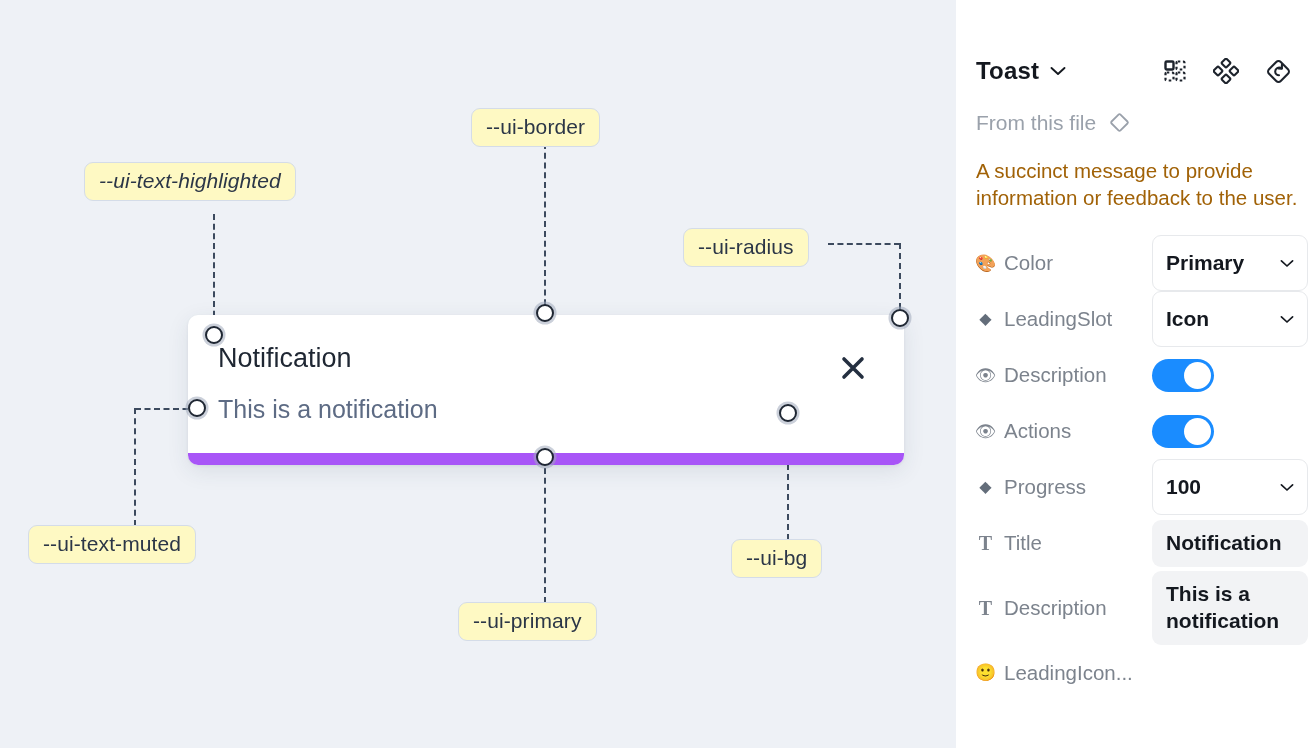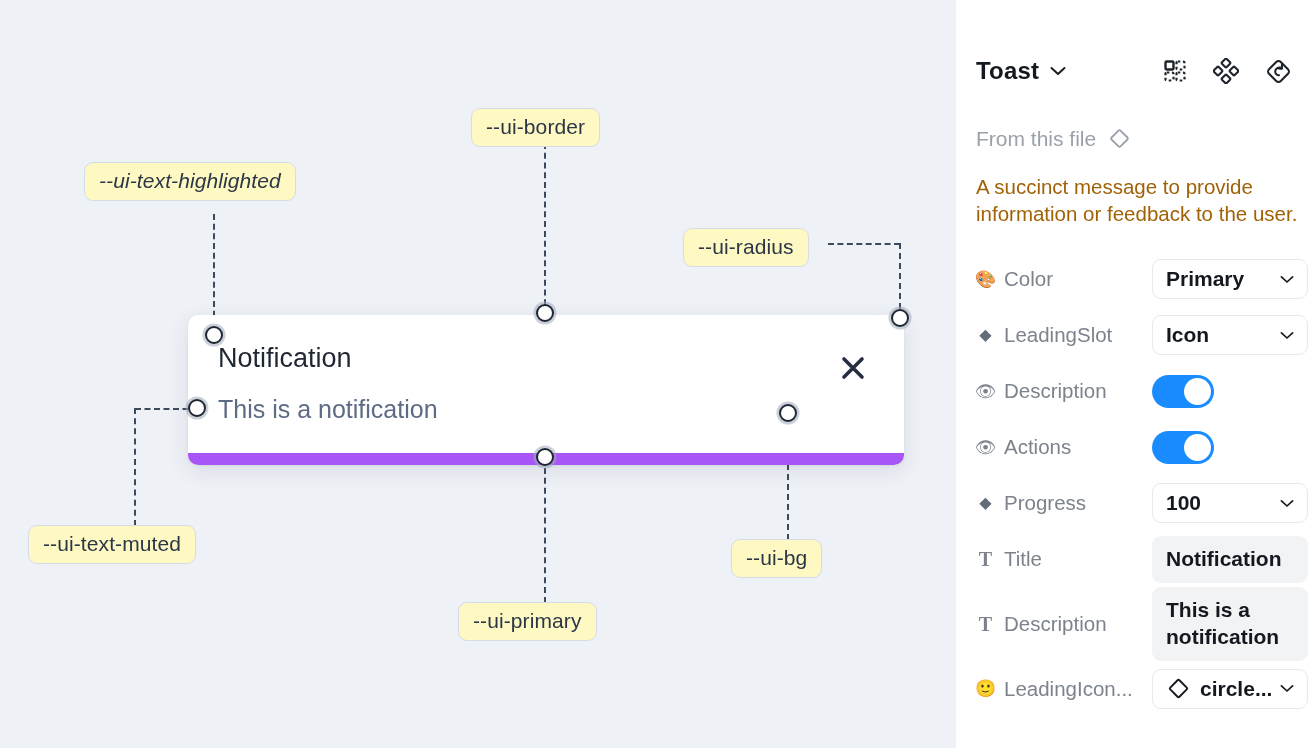--- a/index.html
+++ b/index.html
@@ -95,21 +95,21 @@
   #panel-title {
     font-size: 24px; font-weight: bold; color: #14181f;
     letter-spacing: .2px;
   }
   #panel-title-chevron { margin-left: 11px; display: flex; align-items: center; cursor: pointer; }
   #panel-header-icons { margin-left: auto; display: flex; align-items: center; gap: 26px; }
   .hdr-icon { cursor: pointer; display: flex; align-items: center; justify-content: center; }
 
   #from-file-row {
     display: flex; align-items: center; gap: 11px;
-    margin-top: 26px;
+    margin-top: 10px;
   }
   #from-file-label { font-size: 21px; color: #9aa1ab; }
 
   #panel-desc {
     margin-top: 22px;
     font-size: 20.5px; line-height: 1.32;
     color: #a16207;
     width: 330px;
   }
 
@@ -131,21 +131,21 @@
     font-weight: bold; font-size: 20px; color: #7c838d;
   }
   .prop-icon.diamond { color: #636d7a; font-size: 16px; }
   .prop-ctl { flex: 1; display: flex; }
 
   .select {
     width: 156px;
     border: 1.5px solid #e7e9ec;
     border-radius: 9px;
     background: #fff;
-    height: 40px;
+    height: 56px;
     display: flex; align-items: center;
     padding: 0 13px;
     font-size: 21px; color: #14181f; font-weight: bold;
     cursor: pointer;
   }
   .select .sv { flex: 1; overflow: hidden; white-space: nowrap; }
   .select .chev { display: flex; align-items: center; }
   .select .lead-dia { display: flex; align-items: center; margin-right: 9px; }
 
   .textfield {
@@ -372,32 +372,17 @@
         <div class="prop-ctl">
           <div class="textfield">This is a notification</div>
         </div>
       </div>
 
       <div class="prop-row">
         <div class="prop-label">
           <span class="prop-icon">🙂</span>
           <span>LeadingIcon...</span>
         </div>
-        <div class="prop-ctl">
-          <div class="select">
-            <span class="lead-dia">
-              <svg width="25" height="25" viewBox="0 0 25 25">
-                <rect x="6" y="6" width="13" height="13" rx="1.3" transform="rotate(45 12.5 12.5)" fill="none" stroke="#14181f" stroke-width="1.9"></rect>
-              </svg>
-            </span>
-            <span class="sv">circle...</span>
-            <span class="chev">
-              <svg width="14" height="9" viewBox="0 0 14 9">
-                  <path d="M1.4 1.8 L7 7 L12.6 1.8" fill="none" stroke="#14181f" stroke-width="1.7" stroke-linecap="round" stroke-linejoin="round"></path>
-                </svg>
-            </span>
-          </div>
-        </div>
       </div>
 
     </div>
   </div>
 </div>
 
 </body></html>

